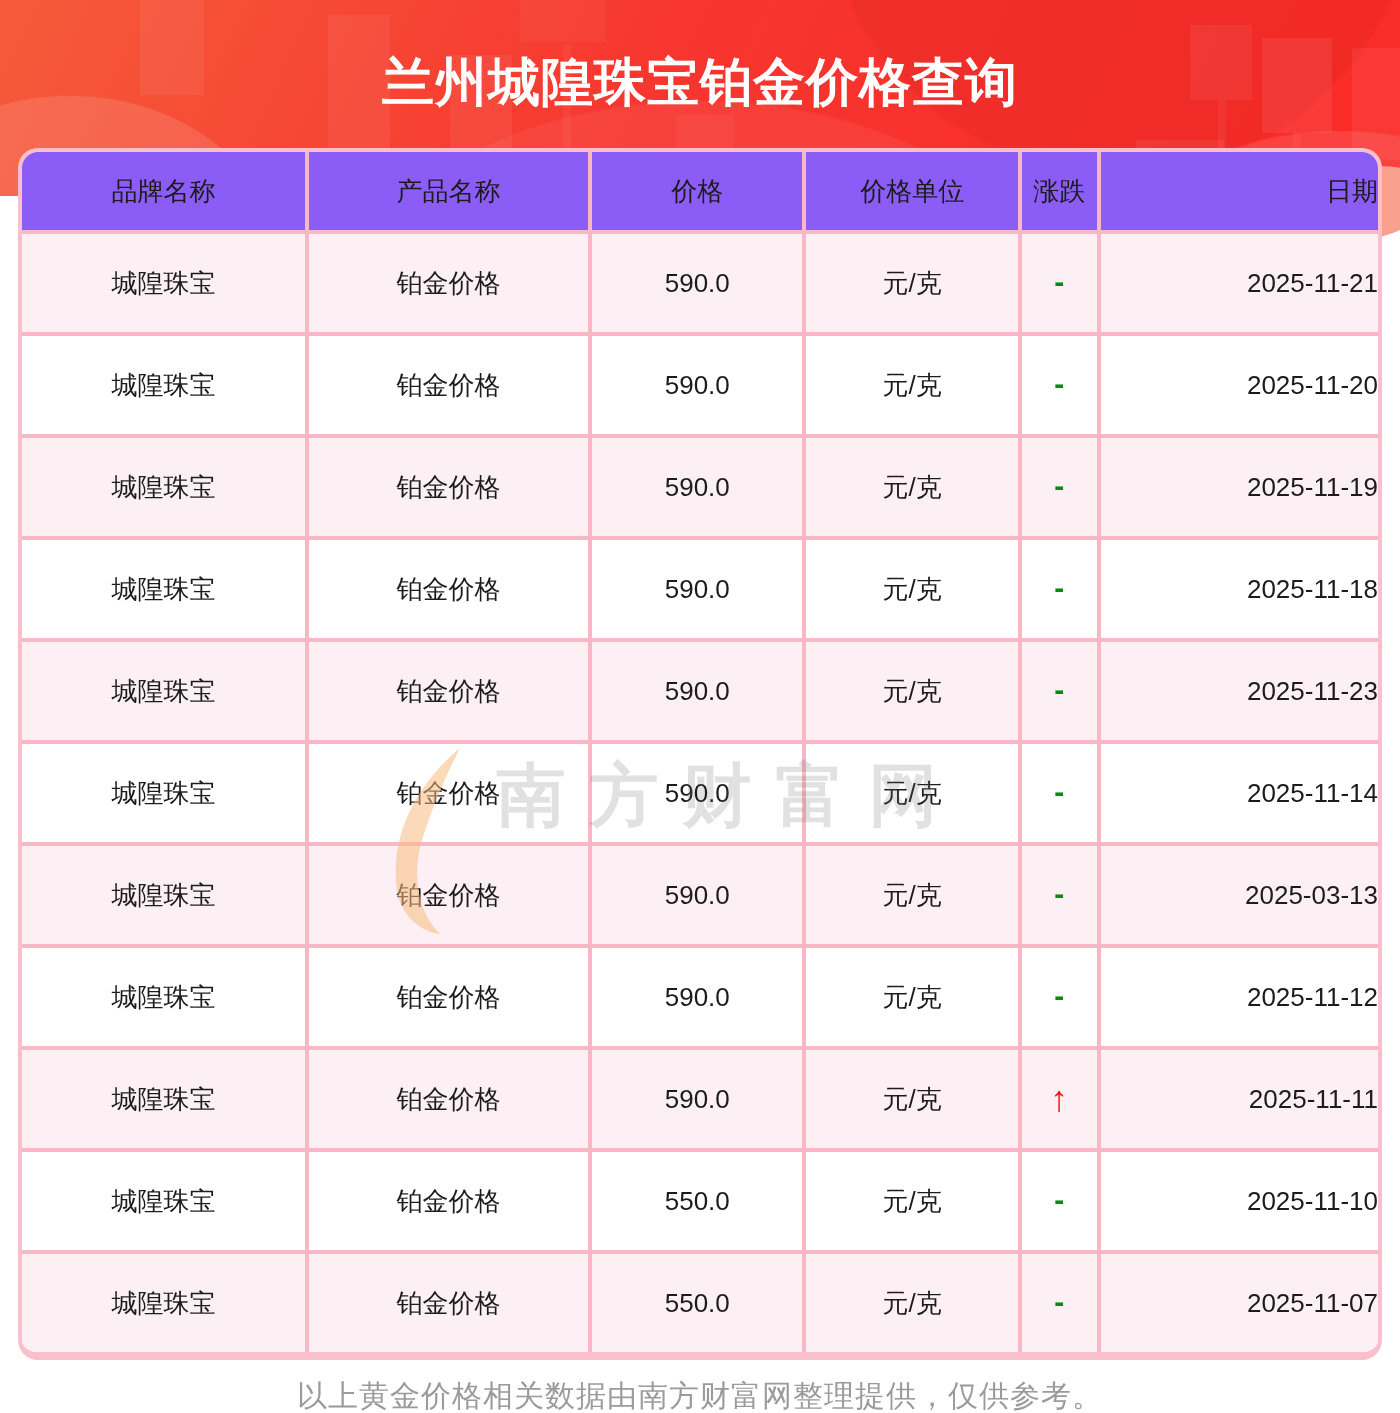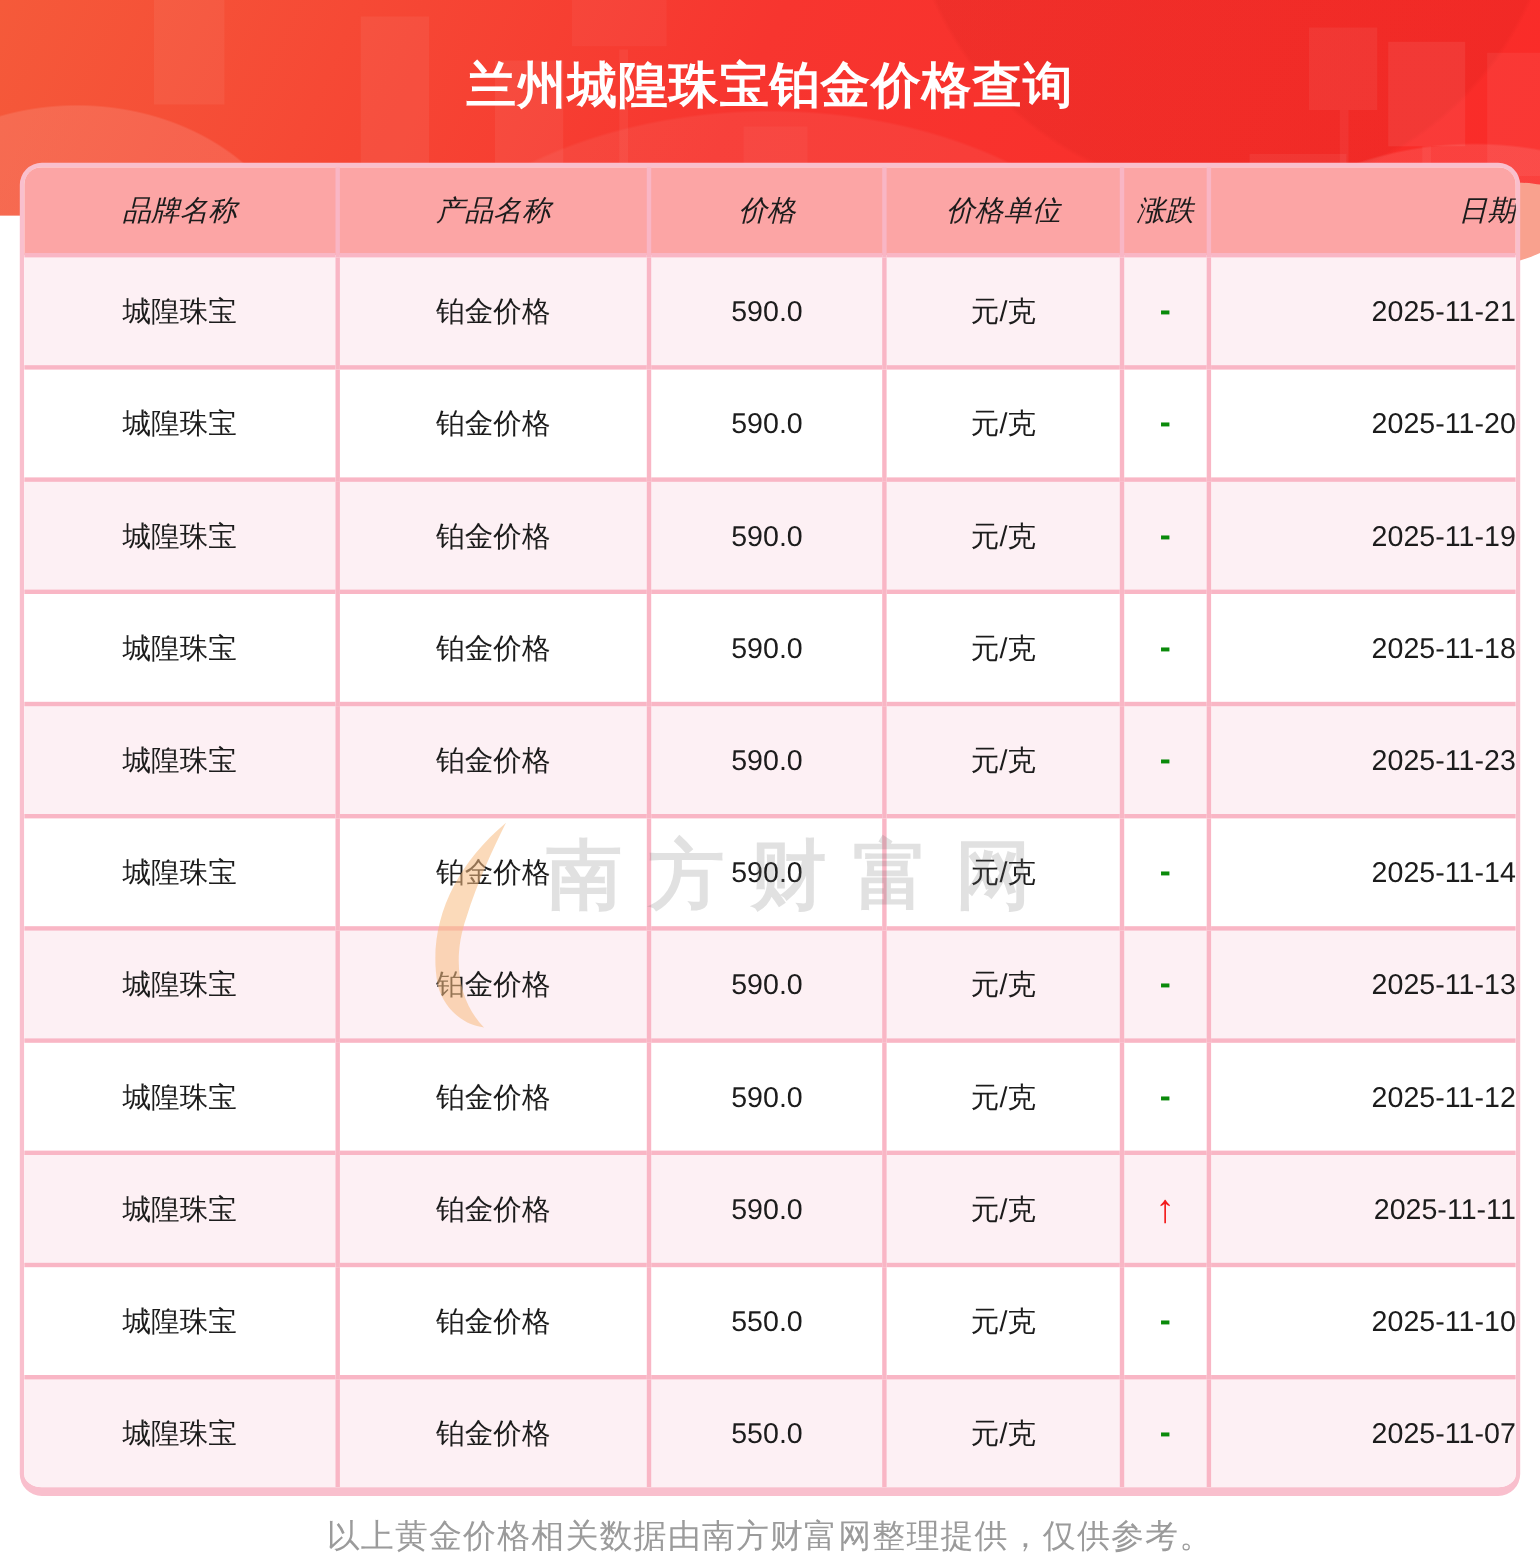--- a/index.html
+++ b/index.html
@@ -17,21 +17,21 @@
       radial-gradient(ellipse 360px 230px at 700px 330px, rgba(255,255,255,0.06) 0 99%, transparent 100%),
       radial-gradient(ellipse 260px 200px at 1340px 330px, rgba(255,255,255,0.10) 0 99%, transparent 100%),
       radial-gradient(circle 420px at 1120px -120px, rgba(170,15,10,0.10) 0 70%, transparent 71%),
       linear-gradient(115deg, var(--banner-start,#f55a3a) 0%, var(--banner-mid,#f7352f) 48%, var(--banner-end,#fa2b28) 100%);
   }
   .candle{position:absolute;background:rgba(255,255,255,0.06);}
   .wick{position:absolute;background:rgba(255,255,255,0.05);width:8px;}
   .banner h1{
     position:absolute;left:0;right:0;top:48px;margin:0;
     text-align:center;color:var(--title-white,#fff);
-    font-size:45px;font-weight:700;letter-spacing:1px;
+    font-size:52px;font-weight:700;letter-spacing:1px;
   }
   .salmon-accent{
     position:absolute;top:168px;right:-36px;width:160px;height:74px;
     background:var(--accent-salmon,#f9a18e);border-radius:50%;
     transform:rotate(-10deg);z-index:0;
   }
   
   .table-card{
     position:relative;z-index:1;
     margin:-48px 18px 0 18px;
@@ -42,21 +42,21 @@
     overflow:hidden;
   }
   table{width:100%;border-collapse:collapse;table-layout:fixed;}
   th,td{
     text-align:center;vertical-align:middle;
     font-size:26px;font-weight:400;color:var(--text-dark,#1c1c1c);
     border-right:4px solid var(--border-pink,#f9b6c5);
     padding:0;
   }
   th:last-child,td:last-child{border-right:none;text-align:right;}
-  th{height:78px;background:#fca5a5;font-style:italic;}
+  th{height:78px;background:#8b5cf6;}
   td{height:98px;border-top:4px solid var(--border-pink,#f9b6c5);}
   tbody tr:nth-child(odd) td{background:var(--row-pink,#fdf0f4);}
   tbody tr:nth-child(even) td{background:#ffffff;}
   .trend{display:inline-block;line-height:1;}
   .trend.flat{color:var(--flat-green,#0a8a0a);font-weight:900;font-size:30px;}
   .trend.up{color:var(--up-red,#f21b1b);font-weight:400;font-size:36px;}
   
   .watermark{
     position:absolute;top:598px;left:50%;transform:translateX(-50%);
     width:760px;text-align:center;pointer-events:none;z-index:3;
@@ -175,21 +175,21 @@
     <td><span class="trend flat">-</span></td>
     <td>2025-11-14</td>
   </tr>
 
   <tr>
     <td>城隍珠宝</td>
     <td>铂金价格</td>
     <td>590.0</td>
     <td>元/克</td>
     <td><span class="trend flat">-</span></td>
-    <td>2025-11-13</td>
+    <td>2025-03-13</td>
   </tr>
 
   <tr>
     <td>城隍珠宝</td>
     <td>铂金价格</td>
     <td>590.0</td>
     <td>元/克</td>
     <td><span class="trend flat">-</span></td>
     <td>2025-11-12</td>
   </tr>

